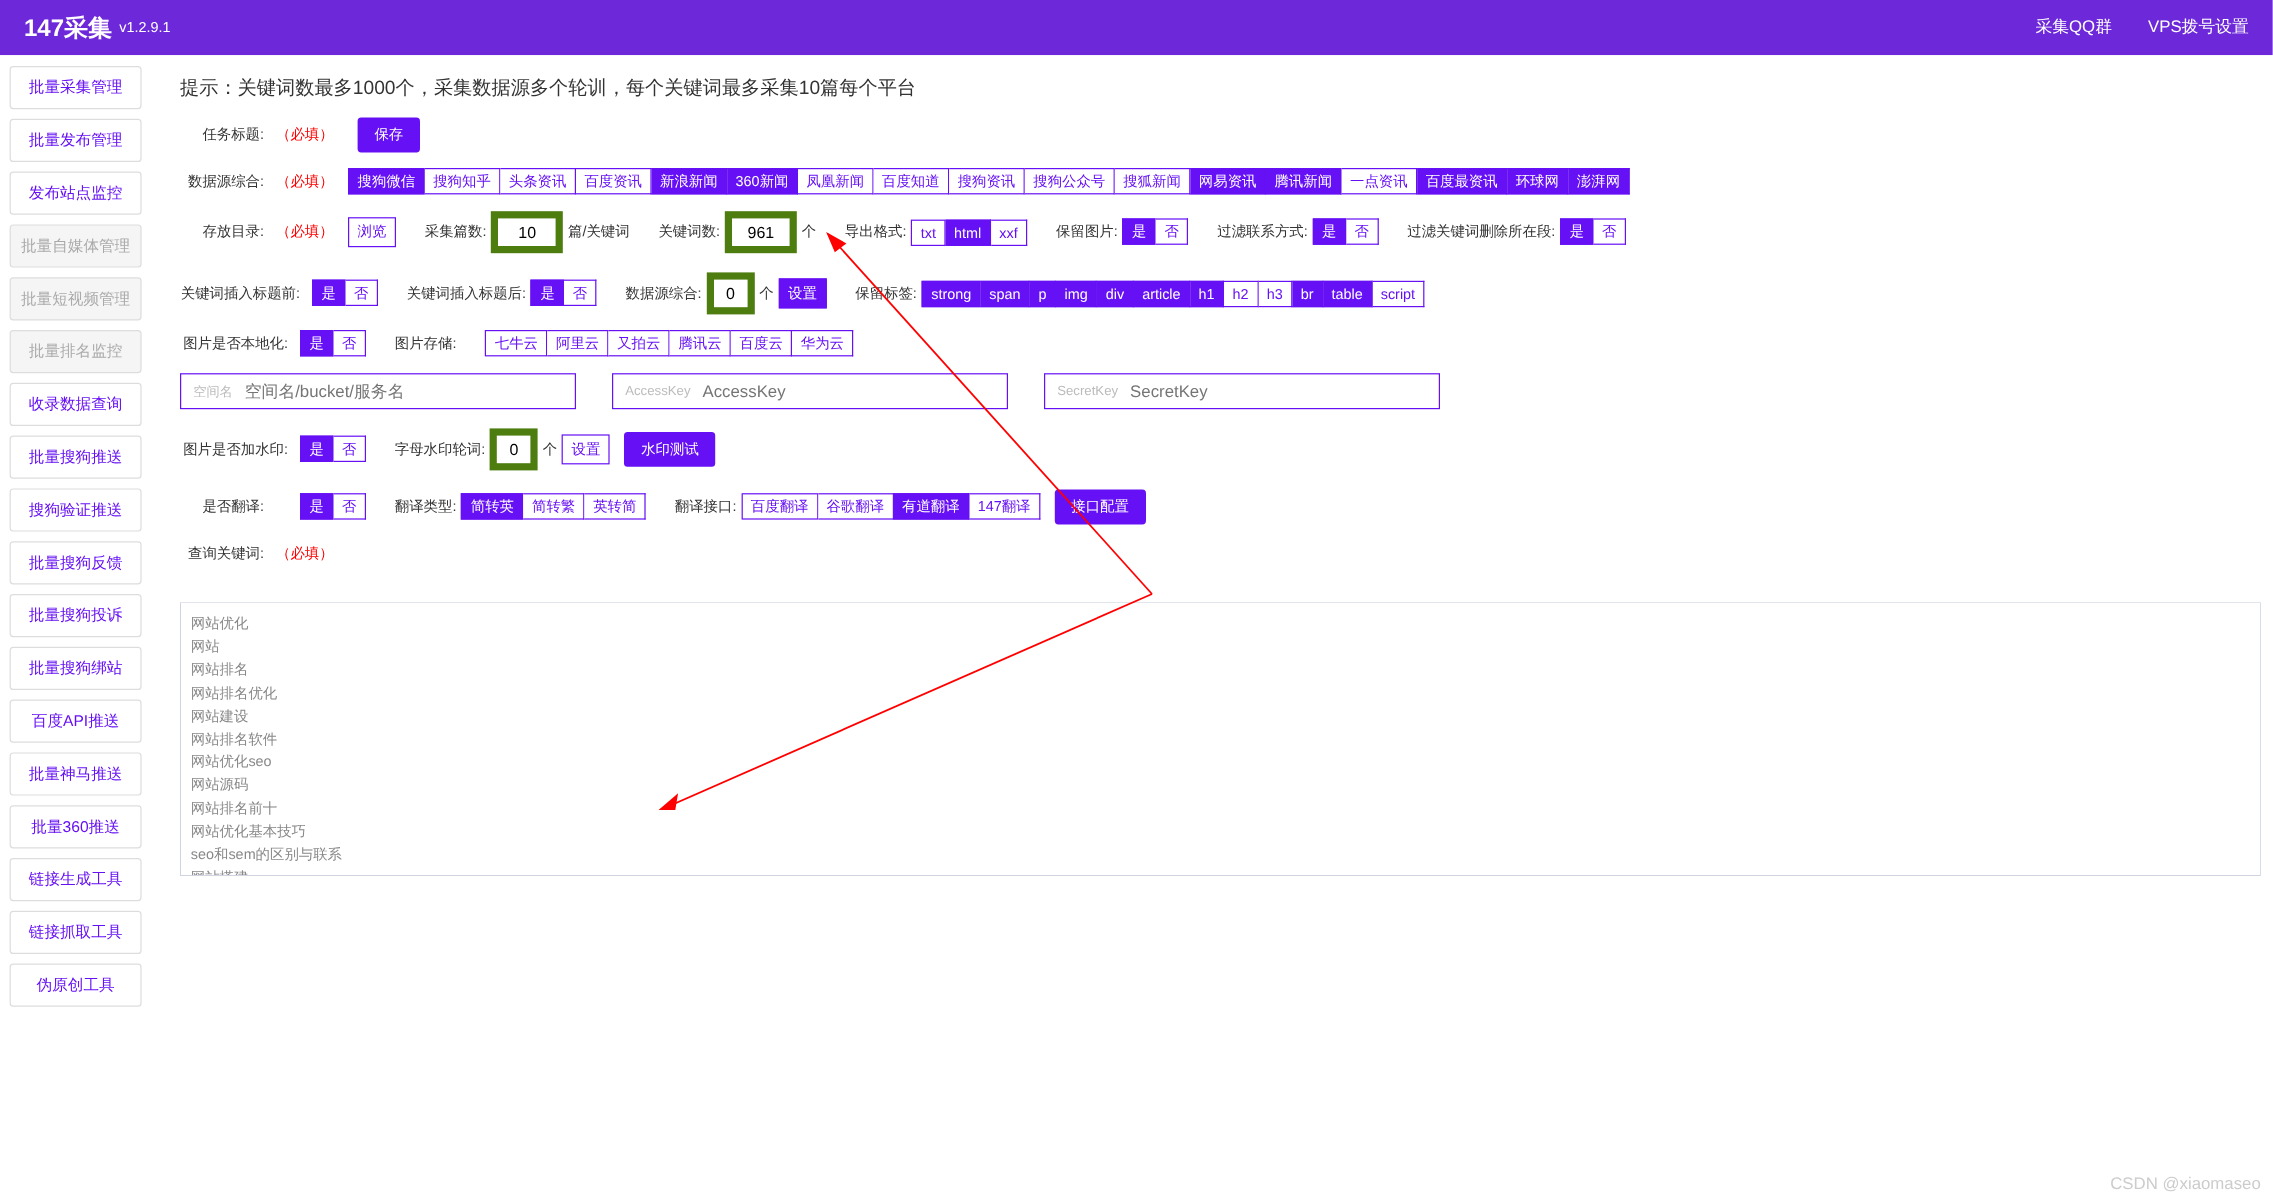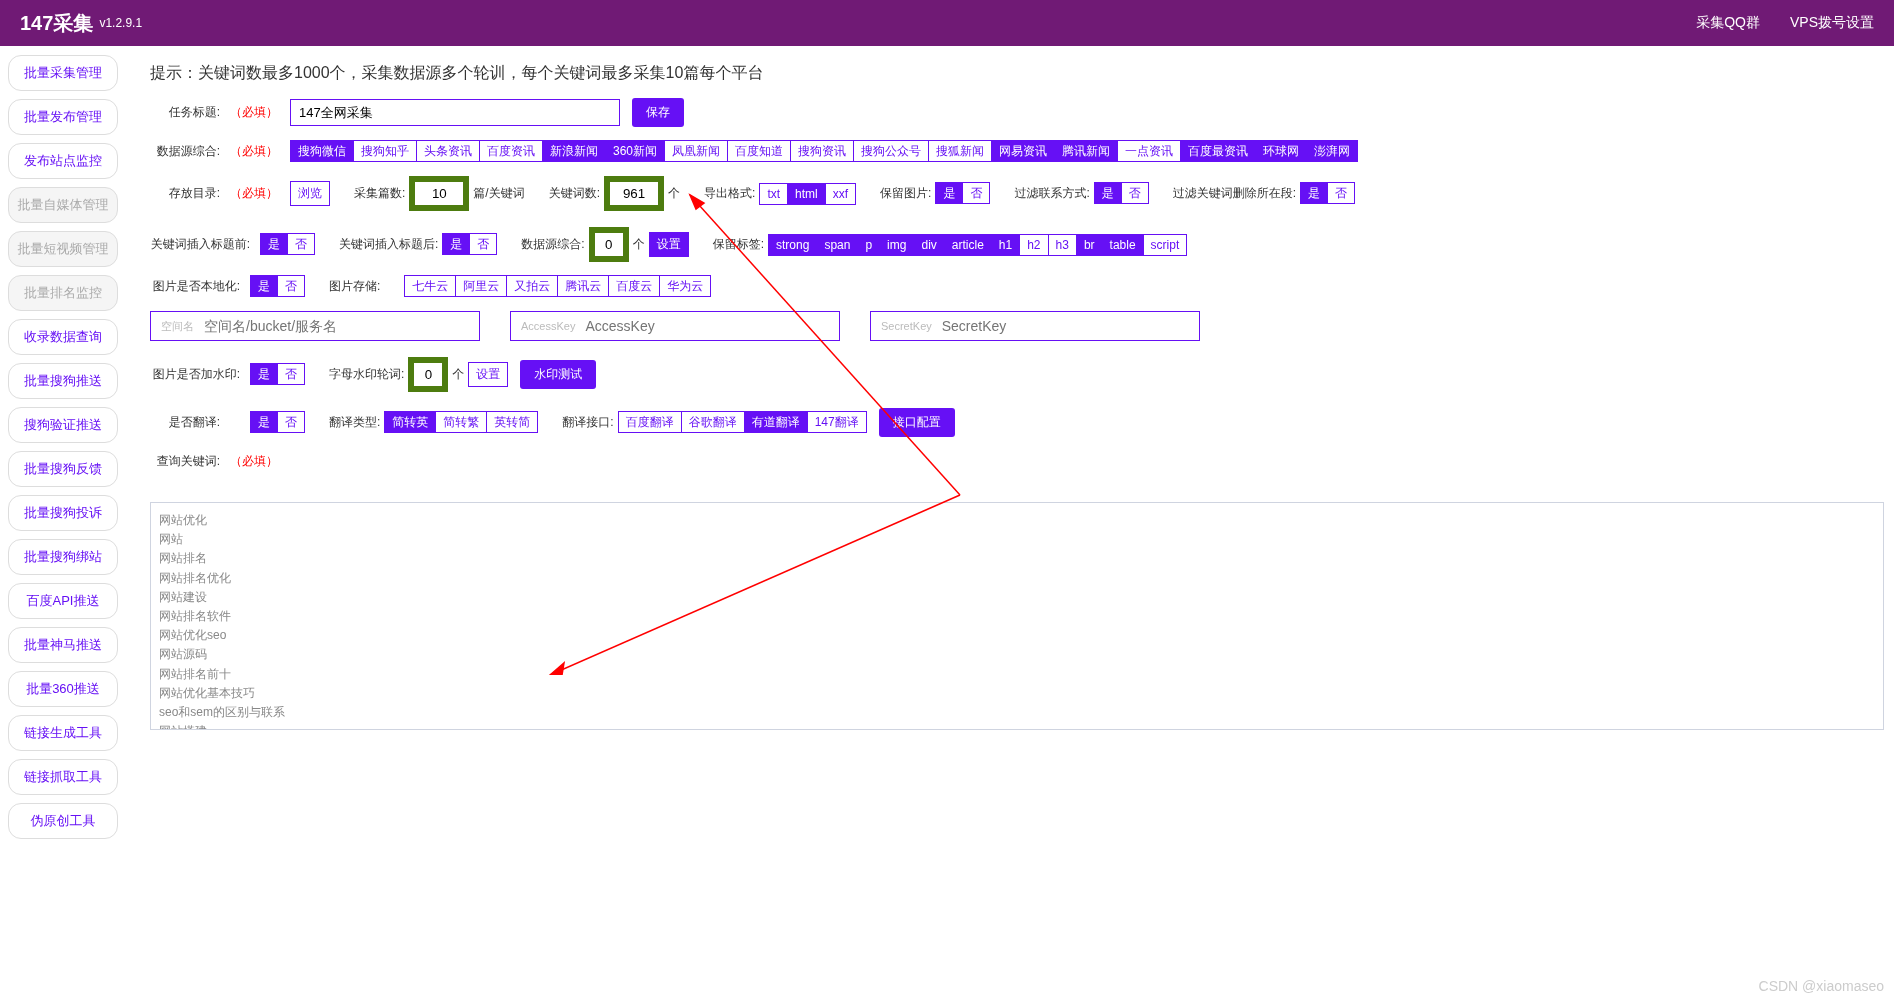--- a/index.html
+++ b/index.html
@@ -1,23 +1,23 @@
 <!DOCTYPE html>
 <html><head>
 <meta charset="utf-8">
 <style>
 * { box-sizing: border-box; margin: 0; padding: 0; font-family: "Microsoft YaHei", sans-serif; }
 body { font-size: 12px; color: #333; background: #fff; }
-.header { background: #701a75; color: #fff; height: 46px; display: flex; align-items: center; padding: 0 20px; }
+.header { background: #6d28d9; color: #fff; height: 46px; display: flex; align-items: center; padding: 0 20px; }
 .header .title { font-size: 20px; font-weight: bold; }
 .header .version { font-size: 12px; margin-left: 6px; font-weight: normal; }
 .header .right { margin-left: auto; display: flex; gap: 30px; font-size: 14px; }
 .header .right span { cursor: pointer; }
 .sidebar { position: absolute; left: 8px; top: 55px; width: 110px; display: flex; flex-direction: column; gap: 8px; }
-.sidebar .item { border: 1px solid #ddd; background: #fff; color: #6610f5; text-align: center; padding: 8px 0; border-radius: 13px; font-size: 13px; cursor: pointer; }
+.sidebar .item { border: 1px solid #ddd; background: #fff; color: #6610f5; text-align: center; padding: 8px 0; border-radius: 3px; font-size: 13px; cursor: pointer; }
 .sidebar .item.disabled { color: #aaa; background: #f5f5f5; }
 .main { position: absolute; left: 150px; right: 10px; top: 55px; bottom: 0; }
 .tip { font-size: 16px; color: #333; margin: 8px 0 14px; }
 .row { display: flex; align-items: center; margin-bottom: 16px; flex-wrap: wrap; gap: 4px; }
 .label { width: 70px; text-align: right; margin-right: 6px; }
 .req { color: #f00; margin-right: 8px; }
 .txt { border: 1px solid #6610f5; padding: 5px 8px; font-size: 13px; width: 330px; }
 .btn { background: #6610f5; color: #fff; border: none; padding: 6px 14px; border-radius: 3px; margin-left: 8px; cursor: pointer; font-size: 12px; }
 .opt { border: 1px solid #6610f5; padding: 3px 7px; font-size: 12px; cursor: pointer; color: #6610f5; background:#fff; }
 .opt.active { background: #6610f5; color: #fff; }
@@ -67,21 +67,20 @@
     <div class="item">链接抓取工具</div>
     <div class="item">伪原创工具</div>
   </div>
 
 <div class="main">
   <div class="tip">提示：关键词数最多1000个，采集数据源多个轮训，每个关键词最多采集10篇每个平台</div>
 
   <div class="row">
     <span class="label">任务标题:</span>
     <span class="req">（必填）</span>
-    <input class="txt" value="147全网采集" style="">
     <button class="btn">保存</button>
   </div>
 
   <div class="row">
     <span class="label">数据源综合:</span>
     <span class="req">（必填）</span>
     <span id="sources"><span class="opt active">搜狗微信</span><span class="opt">搜狗知乎</span><span class="opt">头条资讯</span><span class="opt">百度资讯</span><span class="opt active">新浪新闻</span><span class="opt active">360新闻</span><span class="opt">凤凰新闻</span><span class="opt">百度知道</span><span class="opt">搜狗资讯</span><span class="opt">搜狗公众号</span><span class="opt">搜狐新闻</span><span class="opt active">网易资讯</span><span class="opt active">腾讯新闻</span><span class="opt">一点资讯</span><span class="opt active">百度最资讯</span><span class="opt active">环球网</span><span class="opt active">澎湃网</span></span>
   </div>
 
   <div class="row">

